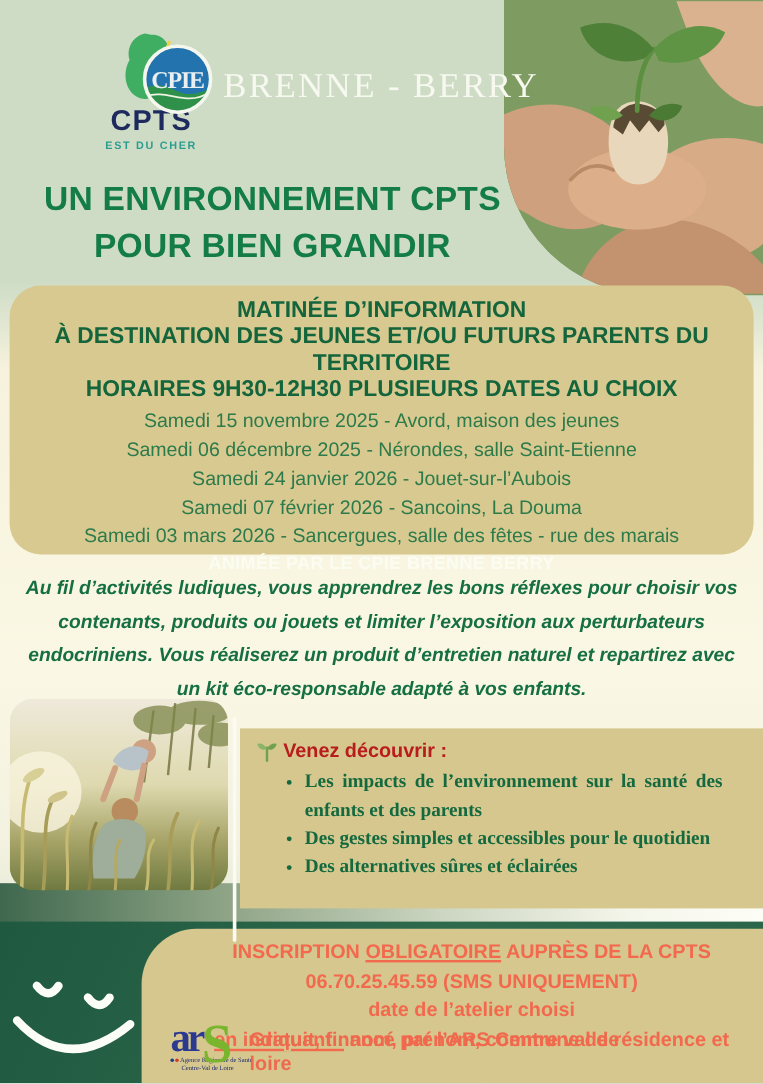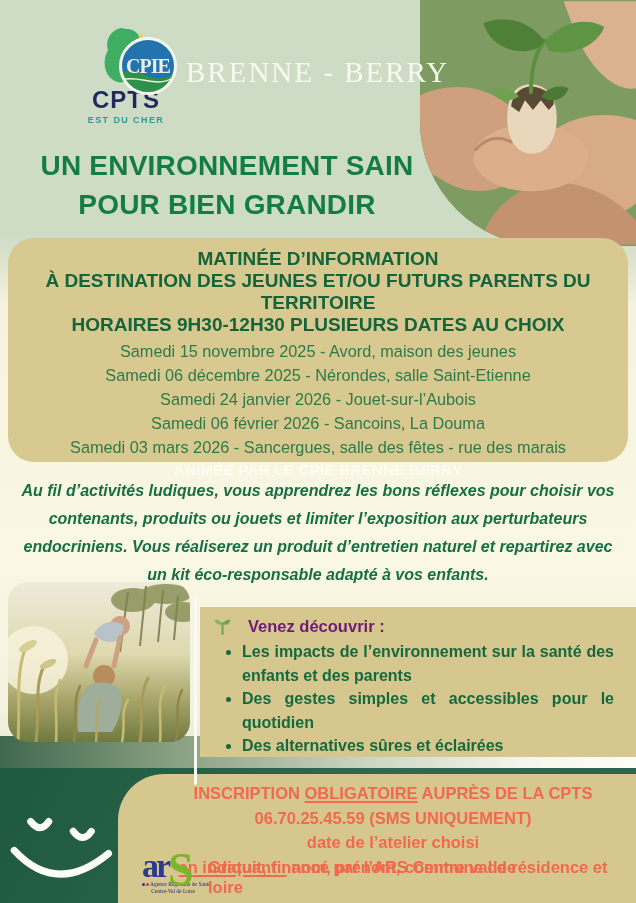--- a/index.html
+++ b/index.html
@@ -33,23 +33,23 @@
   .intro{position:absolute;left:20px;top:477px;width:596px;z-index:2;margin:0;text-align:center;
     font-size:16px;font-weight:700;font-style:italic;color:#156f42;line-height:28px;}
   
   .photo-field{position:absolute;left:8px;top:582px;width:182px;height:160px;
     border-radius:20px;overflow:hidden;z-index:2;}
   .photo-field svg{display:block;width:100%;height:100%;}
   .vline{position:absolute;left:194px;top:597px;width:3px;height:188px;background:#fbfbf3;border-radius:2px;z-index:3;}
   
   .discover-box{position:absolute;left:200px;top:607px;width:436px;height:150px;z-index:2;
     background:#d5c78e;box-sizing:border-box;padding:9px 16px 0 14px;}
-  .discover-heading{display:flex;align-items:center;gap:17px;
-    font-size:16.5px;font-weight:700;color:#701a75;line-height:21px;}
-  .discover-box ul{margin:3px 4px 0;padding-left:24px;}
+  .discover-heading{display:flex;align-items:center;gap:5px;
+    font-size:16.5px;font-weight:700;color:#b91c1c;line-height:21px;}
+  .discover-box ul{margin:3px 16px 0;padding-left:24px;font-family:Liberation Serif, serif;}
   .discover-box li{font-size:16px;font-weight:700;color:#15693e;line-height:23.5px;
     text-align:justify;padding-right:2px;}
   
   .band{position:absolute;left:0;top:736px;width:636px;height:38px;z-index:0;
     background:linear-gradient(90deg,#3f684e 0%,#8ba183 28%,#ccd6c2 58%,#f4f5ea 82%,#fdfdf7 100%);}
   .bottom-green{position:absolute;left:0;top:768px;width:636px;height:135px;z-index:1;
     background:linear-gradient(115deg,#1e5940 0%,#2f6a4d 55%,#2a654a 100%);}
   .smiley{position:absolute;left:4px;top:790px;width:112px;height:110px;z-index:2;transform:rotate(-3deg);}
   .register-box{position:absolute;left:118px;top:774px;width:550px;height:129px;z-index:2;
     background:#d5c78e;border-top-left-radius:46px;box-sizing:border-box;padding-top:7px;text-align:center;}
@@ -118,35 +118,35 @@
     <g clip-path="url(#cpieClip)">
       <path d="M2,38 C12,32 22,36 30,40 C38,44 48,43 58,37 L58,60 L2,60 Z" fill="#2f9149"></path>
       <path d="M4,44 C16,40 28,46 40,46 C47,46 52,44 56,41" stroke="#eef3e2" stroke-width="1.5" fill="none"></path>
     </g>
     <text x="30" y="37" font-size="20" font-weight="bold" fill="#e9eef3" text-anchor="middle" font-family="'Liberation Serif',serif" letter-spacing="-1">CPIE</text>
     <circle cx="30" cy="30" r="27.5" fill="none" stroke="#f5f7ee" stroke-width="3"></circle>
   </svg>
   <div class="cpie-name">BRENNE - BERRY</div>
 
   <h1 class="title" style="margin:0;">
-    <span>UN ENVIRONNEMENT SAIN</span><br>
+    <span>UN ENVIRONNEMENT CPTS</span><br>
     <span>POUR BIEN GRANDIR</span>
   </h1>
 
   <div class="info-box">
     <div class="info-heading">
       <div>MATINÉE D’INFORMATION</div>
       <div>À DESTINATION DES JEUNES ET/OU FUTURS PARENTS DU TERRITOIRE</div>
       <div>HORAIRES 9H30-12H30 PLUSIEURS DATES AU CHOIX</div>
     </div>
     <div class="info-dates">
       <div>Samedi 15 novembre 2025 - Avord, maison des jeunes</div>
       <div>Samedi 06 décembre 2025 - Nérondes, salle Saint-Etienne</div>
       <div>Samedi 24 janvier 2026 - Jouet-sur-l’Aubois</div>
-      <div>Samedi 06 février 2026 - Sancoins, La Douma</div>
+      <div>Samedi 07 février 2026 - Sancoins, La Douma</div>
       <div>Samedi 03 mars 2026 - Sancergues, salle des fêtes - rue des marais</div>
     </div>
     <div class="info-footer">ANIMÉE PAR LE CPIE BRENNE BERRY</div>
   </div>
 
   <p class="intro">Au fil d’activités ludiques, vous apprendrez les bons réflexes pour choisir vos contenants, produits ou jouets et limiter l’exposition aux perturbateurs endocriniens. Vous réaliserez un produit d’entretien naturel et repartirez avec un kit éco-responsable adapté à vos enfants.</p>
 
   <div class="photo-field">
     <svg viewBox="0 0 182 160">
       <defs>

